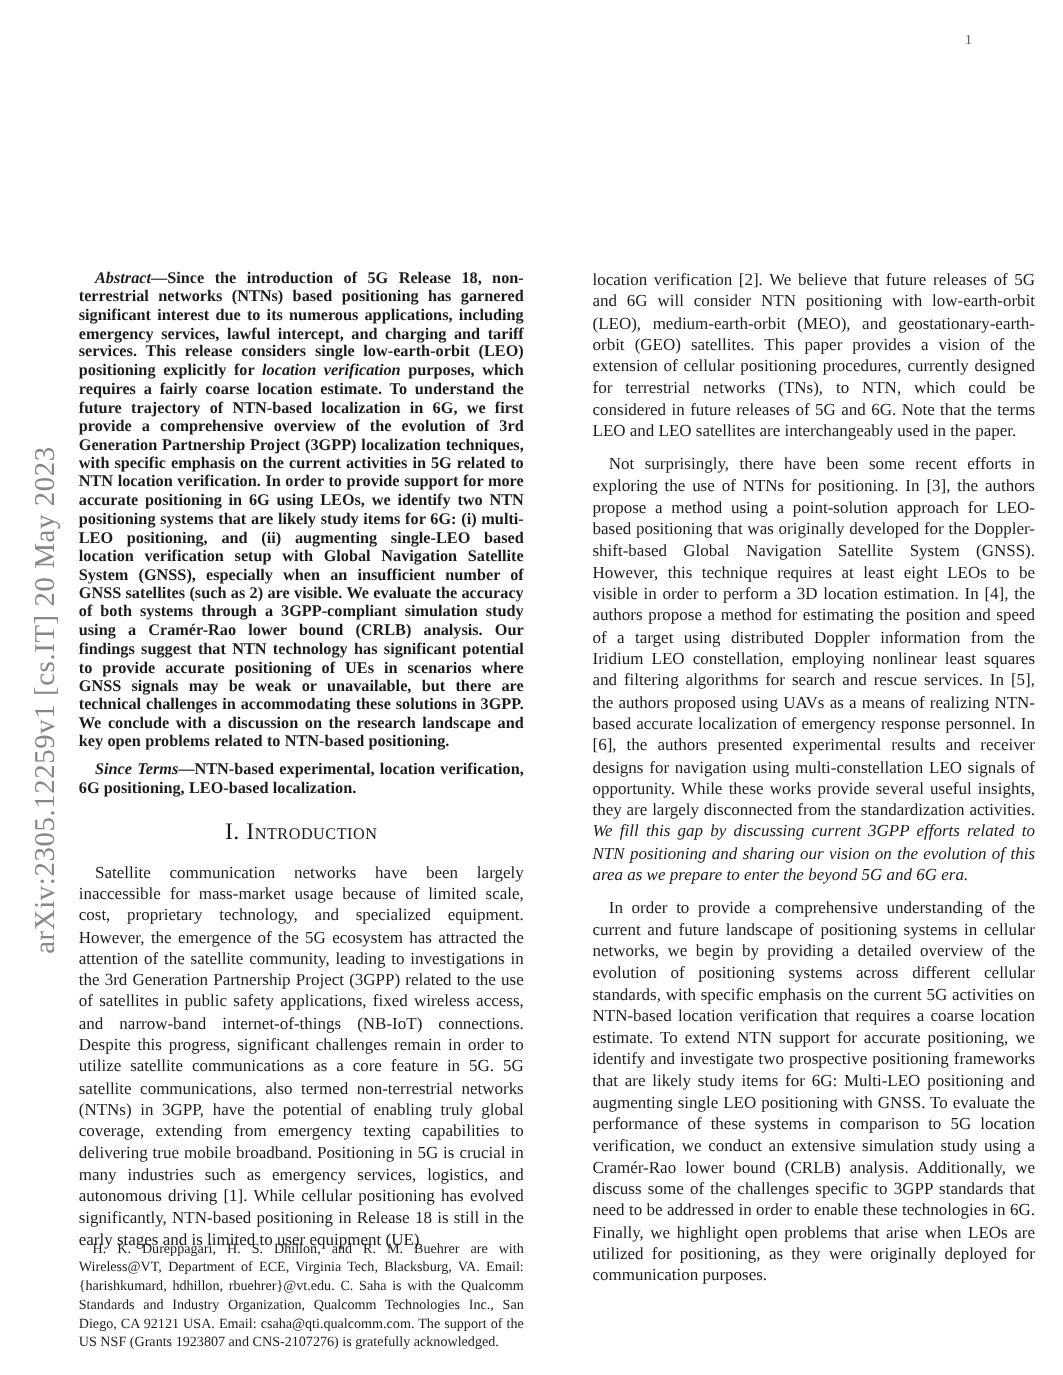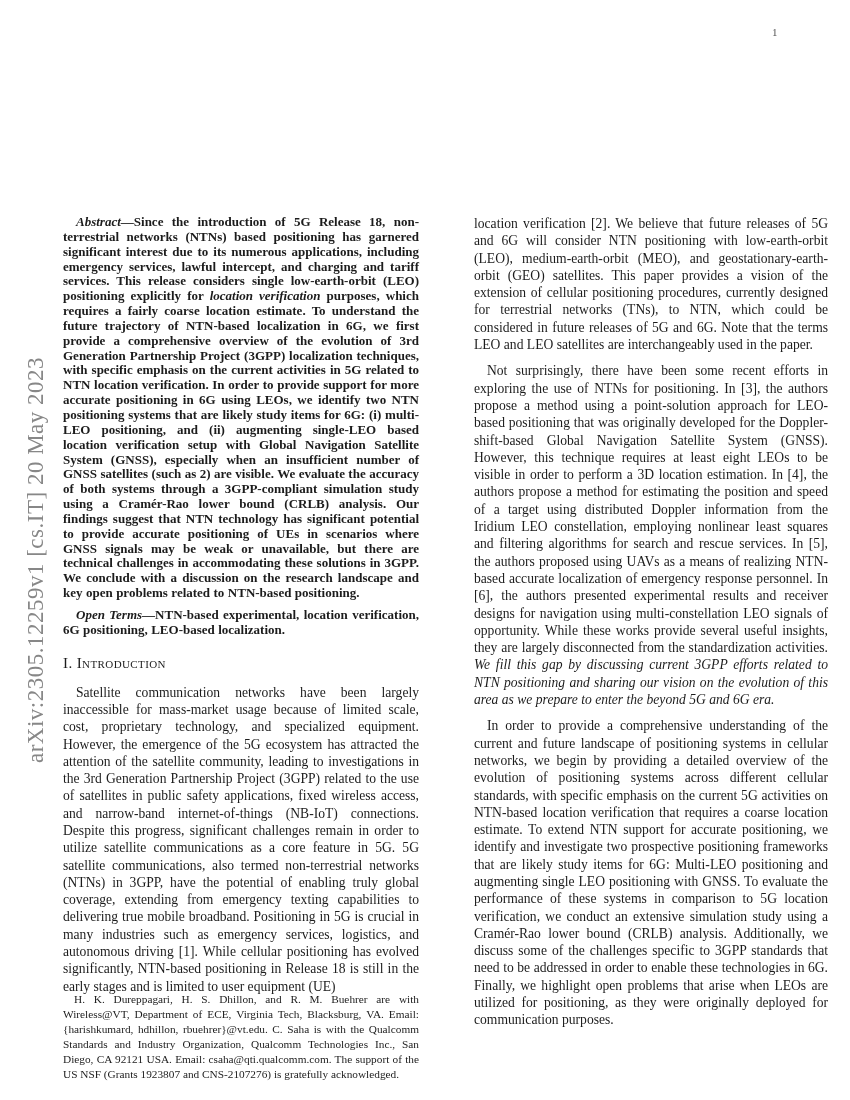--- a/index.html
+++ b/index.html
@@ -37,23 +37,23 @@
   .col-right { left: 446px; width: 354px; margin-left: 28px; }
 
   .abstract {
     font-size: 13px; line-height: 14.85px; font-weight: 700;
     text-indent: 13px; word-spacing: 0.2px;
   }
   .index-terms { margin-top: 7px; }
   .it { font-style: italic; }
 
   .sec-heading {
-    font-weight: 400; font-size: 15px;
+    font-weight: 400; font-size: 19px;
     font-variant: small-caps; letter-spacing: 0.4px;
-    text-align: left; text-indent: 0;
+    text-align: center; text-indent: 0;
     margin-top: 17px; margin-bottom: 12px;
   }
 
   .body-par { font-size: 13.6px; line-height: 17.3px; }
   .indent { text-indent: 13px; }
   .par-gap { margin-top: 9px; }
 
   .footnote {
     position: absolute; left: 63px; top: 992px; width: 356px;
     font-size: 11.3px; line-height: 15px;
@@ -65,21 +65,21 @@
 
 <div class="page">
 
   <div class="pagenum">1</div>
 
   <div class="arxiv-sidebar">arXiv:2305.12259v1  [cs.IT]  20 May 2023</div>
 
 
   <section class="col col-left">
     <p class="abstract"><span class="it">Abstract</span><span>—Since the introduction of 5G Release 18, non-terrestrial networks (NTNs) based positioning has garnered significant interest due to its numerous applications, including emergency services, lawful intercept, and charging and tariff services. This release considers single low-earth-orbit (LEO) positioning explicitly for </span><span class="it">location verification</span><span> purposes, which requires a fairly coarse location estimate. To understand the future trajectory of NTN-based localization in 6G, we first provide a comprehensive overview of the evolution of 3rd Generation Partnership Project (3GPP) localization techniques, with specific emphasis on the current activities in 5G related to NTN location verification. In order to provide support for more accurate positioning in 6G using LEOs, we identify two NTN positioning systems that are likely study items for 6G: (i) multi-LEO positioning, and (ii) augmenting single-LEO based location verification setup with Global Navigation Satellite System (GNSS), especially when an insufficient number of GNSS satellites (such as 2) are visible. We evaluate the accuracy of both systems through a 3GPP-compliant simulation study using a Cramér-Rao lower bound (CRLB) analysis. Our findings suggest that NTN technology has significant potential to provide accurate positioning of UEs in scenarios where GNSS signals may be weak or unavailable, but there are technical challenges in accommodating these solutions in 3GPP. We conclude with a discussion on the research landscape and key open problems related to NTN-based positioning.</span></p>
-    <p class="abstract index-terms"><span class="it">Open Terms</span><span>—NTN-based experimental, location verification, 6G positioning, LEO-based localization.</span></p>
+    <p class="abstract index-terms"><span class="it">Since Terms</span><span>—NTN-based experimental, location verification, 6G positioning, LEO-based localization.</span></p>
     <h2 class="sec-heading">I. Introduction</h2>
     <p class="body-par indent"><span>Satellite communication networks have been largely inaccessible for mass-market usage because of limited scale, cost, proprietary technology, and specialized equipment. However, the emergence of the 5G ecosystem has attracted the attention of the satellite community, leading to investigations in the 3rd Generation Partnership Project (3GPP) related to the use of satellites in public safety applications, fixed wireless access, and narrow-band internet-of-things (NB-IoT) connections. Despite this progress, significant challenges remain in order to utilize satellite communications as a core feature in 5G. 5G satellite communications, also termed non-terrestrial networks (NTNs) in 3GPP, have the potential of enabling truly global coverage, extending from emergency texting capabilities to delivering true mobile broadband. Positioning in 5G is crucial in many industries such as emergency services, logistics, and autonomous driving [1]. While cellular positioning has evolved significantly, NTN-based positioning in Release 18 is still in the early stages and is limited to user equipment (UE)</span></p>
   </section>
 
   <section class="col col-right">
     <p class="body-par"><span>location verification [2]. We believe that future releases of 5G and 6G will consider NTN positioning with low-earth-orbit (LEO), medium-earth-orbit (MEO), and geostationary-earth-orbit (GEO) satellites. This paper provides a vision of the extension of cellular positioning procedures, currently designed for terrestrial networks (TNs), to NTN, which could be considered in future releases of 5G and 6G. Note that the terms LEO and LEO satellites are interchangeably used in the paper.</span></p>
     <p class="body-par indent par-gap"><span>Not surprisingly, there have been some recent efforts in exploring the use of NTNs for positioning. In [3], the authors propose a method using a point-solution approach for LEO-based positioning that was originally developed for the Doppler-shift-based Global Navigation Satellite System (GNSS). However, this technique requires at least eight LEOs to be visible in order to perform a 3D location estimation. In [4], the authors propose a method for estimating the position and speed of a target using distributed Doppler information from the Iridium LEO constellation, employing nonlinear least squares and filtering algorithms for search and rescue services. In [5], the authors proposed using UAVs as a means of realizing NTN-based accurate localization of emergency response personnel. In [6], the authors presented experimental results and receiver designs for navigation using multi-constellation LEO signals of opportunity. While these works provide several useful insights, they are largely disconnected from the standardization activities. </span><span class="it">We fill this gap by discussing current 3GPP efforts related to NTN positioning and sharing our vision on the evolution of this area as we prepare to enter the beyond 5G and 6G era.</span></p>
     <p class="body-par indent par-gap"><span>In order to provide a comprehensive understanding of the current and future landscape of positioning systems in cellular networks, we begin by providing a detailed overview of the evolution of positioning systems across different cellular standards, with specific emphasis on the current 5G activities on NTN-based location verification that requires a coarse location estimate. To extend NTN support for accurate positioning, we identify and investigate two prospective positioning frameworks that are likely study items for 6G: Multi-LEO positioning and augmenting single LEO positioning with GNSS. To evaluate the performance of these systems in comparison to 5G location verification, we conduct an extensive simulation study using a Cramér-Rao lower bound (CRLB) analysis. Additionally, we discuss some of the challenges specific to 3GPP standards that need to be addressed in order to enable these technologies in 6G. Finally, we highlight open problems that arise when LEOs are utilized for positioning, as they were originally deployed for communication purposes.</span></p>
   </section>
 

